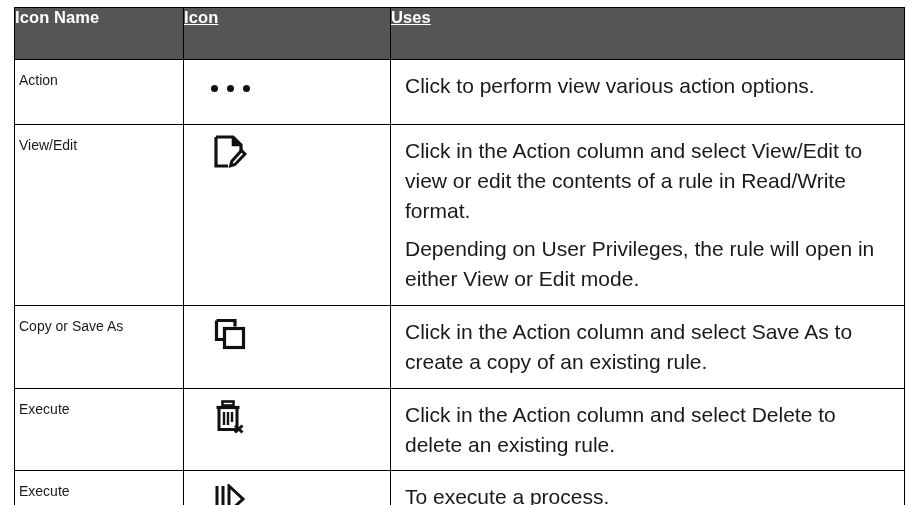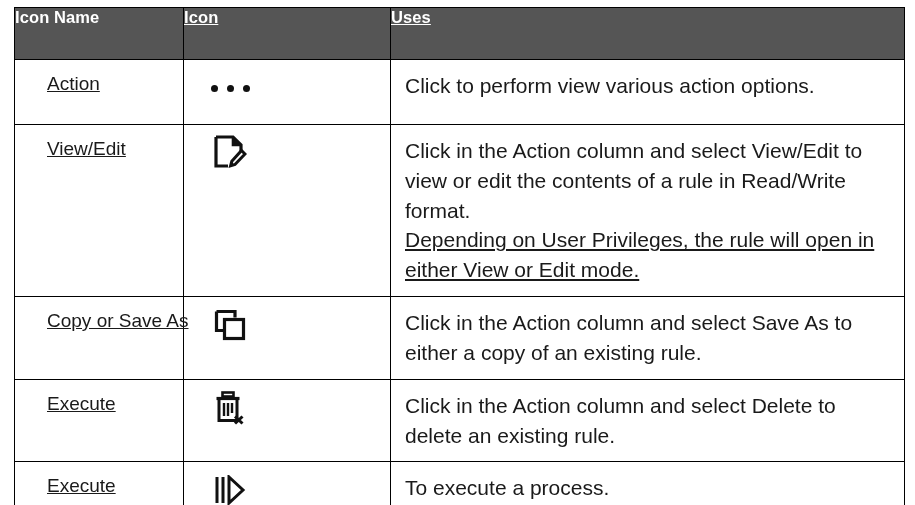--- a/index.html
+++ b/index.html
@@ -54,25 +54,24 @@
     font-weight: bold;
     text-align: left;
     vertical-align: middle;
     padding: 0 0 0 16px;
     letter-spacing: .1px;
   }
   thead th.sep-left { border-left: 1px solid #ffffff; text-decoration: underline; }
 
   
   td.name-cell {
-    padding: 11px 8px 11px 32px;
-    font-size: 19px;
+    padding: 11px 8px 11px 4px;
+    font-size: 14px;
     line-height: 1.35;
     white-space: nowrap;
-    text-decoration: underline;
   }
 
   td.icon-cell {
     padding: 8px 8px 8px 8px;
     text-align: left;
   }
   .icon-box {
     width: 56px;
     height: 40px;
     margin-left: 10px;
@@ -83,21 +82,21 @@
 
   td.uses-cell {
     padding: 11px 14px 11px 14px;
     font-size: 21px;
     line-height: 1.42;
   }
   td.uses-cell p {
     margin: 0;
   }
   td.uses-cell p + p {
-    text-decoration: underline;
+    margin-top: 9px;
   }
 
   
   tr.r-action  td { height: 42px; }
   tr.r-viewedit td { height: 110px; }
   tr.r-copy    td { height: 59px; }
   tr.r-delete  td { height: 58px; }
   tr.r-execute td { height: 52px; margin-top: 24px; }
   tr.r-details td { height: 54px; }
 
@@ -177,21 +176,21 @@
         <td class="name-cell">Copy or Save As</td>
         <td class="icon-cell">
           <div class="icon-box">
             <svg class="svg-ico" width="32" height="32" viewBox="0 0 32 32" aria-hidden="true">
               <path d="M2.5 2.5 H21 V8.5 M2.5 2.5 V21.5 H9" fill="none" stroke="#111" stroke-width="3.2"></path>
               <rect x="10.5" y="10.5" width="19" height="19" fill="none" stroke="#111" stroke-width="3.2"></rect>
             </svg>
           </div>
         </td>
         <td class="uses-cell">
-          <p>Click in the Action column and select Save As to either a copy of an existing rule.</p>
+          <p>Click in the Action column and select Save As to create a copy of an existing rule.</p>
         </td>
       </tr>
 
       <tr class="r-delete">
         <td class="name-cell">Execute</td>
         <td class="icon-cell">
           <div class="icon-box">
             <svg class="svg-ico" width="32" height="34" viewBox="0 0 32 34" aria-hidden="true">
               <rect x="8.5" y="1.5" width="11" height="4" fill="none" stroke="#111" stroke-width="2.6"></rect>
               <path d="M2.5 7.5 H25.5" stroke="#111" stroke-width="3.2"></path>

